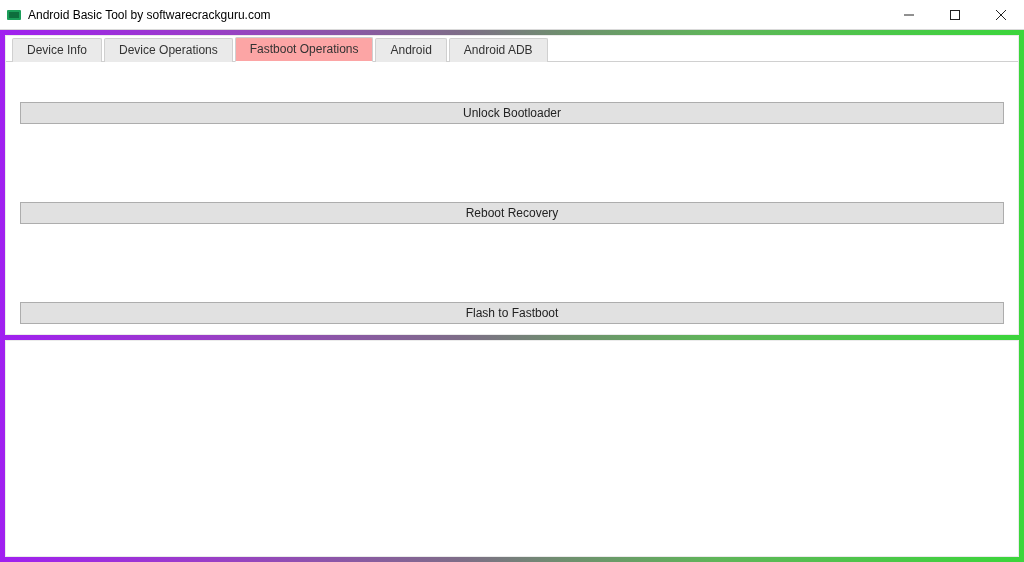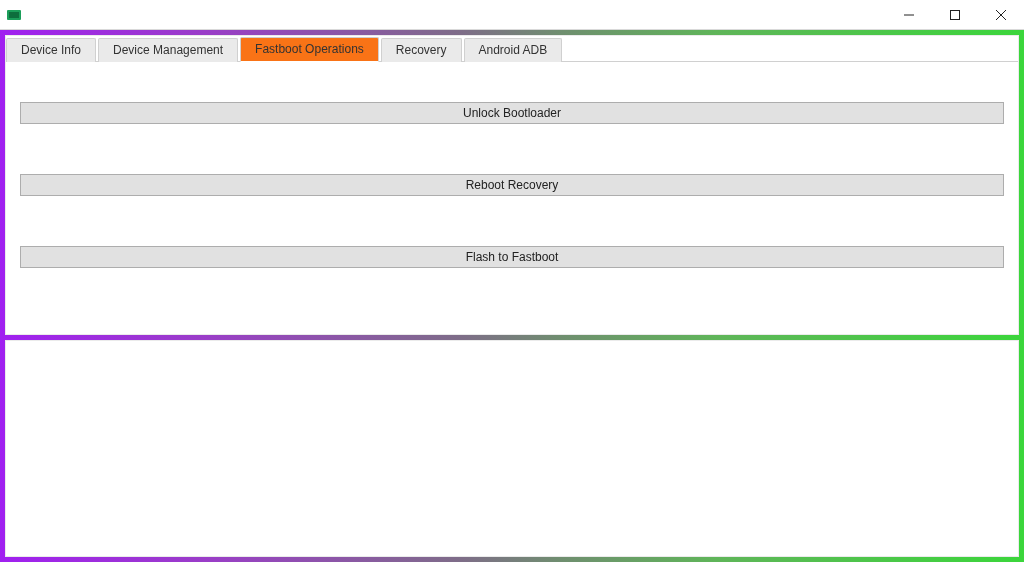--- a/index.html
+++ b/index.html
@@ -81,54 +81,55 @@
     background: #ffffff;
     border: 1px solid rgba(0,0,0,0.08);
     position: relative;
     height: 300px;
     overflow: hidden;
   }
   .tabs {
     display: flex;
     align-items: flex-end;
     height: 26px;
+    padding-left: 6px;
     background: transparent;
     border-bottom: 1px solid #d0d0d0;
     position: relative;
     z-index: 2;
   }
   .tab {
     padding: 4px 14px 5px 14px;
     font-size: 12px;
     color: #333;
     background: #efefef;
     border: 1px solid #d0d0d0;
     border-bottom: none;
     margin-right: 2px;
     position: relative;
     top: 1px;
     border-top-left-radius: 2px;
     border-top-right-radius: 2px;
     cursor: default;
   }
   .tab.active {
-    background: #f97316;
+    background: #fca5a5;
     border-bottom: 1px solid #ffffff;
     top: 1px;
     z-index: 3;
   }
   .tab.inactive {
     background: #eaeaea;
   }
 
   .tab-content {
     padding: 40px 14px 14px 14px;
     display: flex;
     flex-direction: column;
-    gap: 50px;
+    gap: 78px;
   }
   .wide-button {
     width: 100%;
     height: 22px;
     background: #e1e1e1;
     border: 1px solid #adadad;
     font-size: 12px;
     color: #222;
     display: flex;
     align-items: center;
@@ -147,20 +148,21 @@
 <body>
 
 <div class="titlebar">
   <div class="titlebar-left">
     <span class="app-icon">
       <svg viewBox="0 0 16 16">
         <rect x="1" y="3" width="14" height="10" rx="1" fill="#1b9e5a"></rect>
         <rect x="3" y="5" width="10" height="6" fill="#0d6e3d"></rect>
       </svg>
     </span>
+    <span>Android Basic Tool by softwarecrackguru.com</span>
   </div>
   <div class="window-controls">
     <div class="win-btn">
       <svg viewBox="0 0 10 10">
           <line x1="0" y1="5" x2="10" y2="5"></line>
         </svg>
     </div>
     <div class="win-btn">
       <svg viewBox="0 0 10 10">
           <rect x="0.5" y="0.5" width="9" height="9"></rect>
@@ -176,27 +178,27 @@
 </div>
 
 <div class="client-area">
 
   <div class="tab-panel">
     <div class="tabs">
       <div class="tab inactive">
         <span>Device Info</span>
       </div>
       <div class="tab inactive">
-        <span>Device Management</span>
+        <span>Device Operations</span>
       </div>
       <div class="tab active">
         <span>Fastboot Operations</span>
       </div>
       <div class="tab inactive">
-        <span>Recovery</span>
+        <span>Android</span>
       </div>
       <div class="tab inactive">
         <span>Android ADB</span>
       </div>
     </div>
 
     <div class="tab-content">
       <div class="wide-button">
         <span>Unlock Bootloader</span>
       </div>

